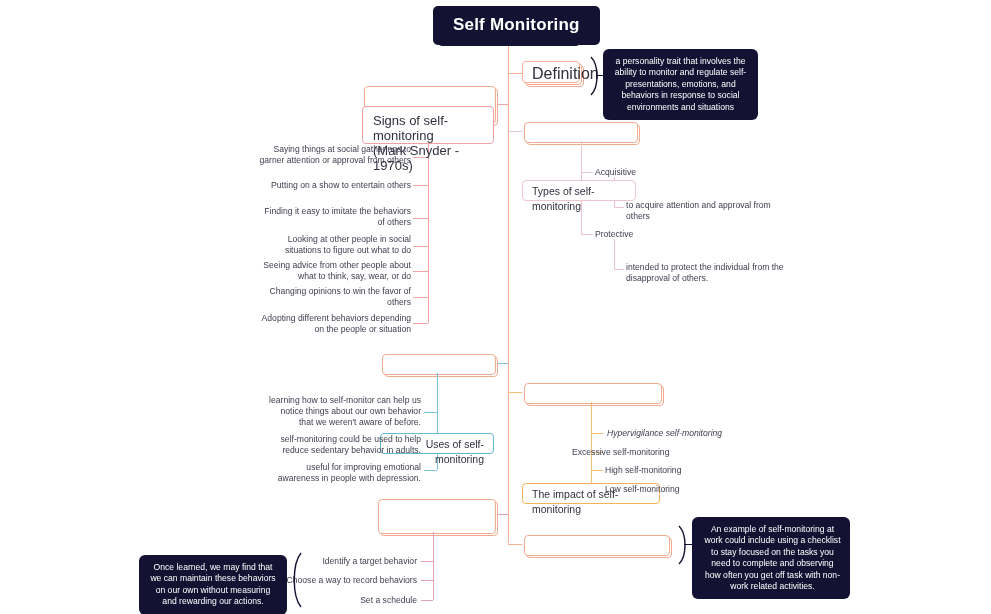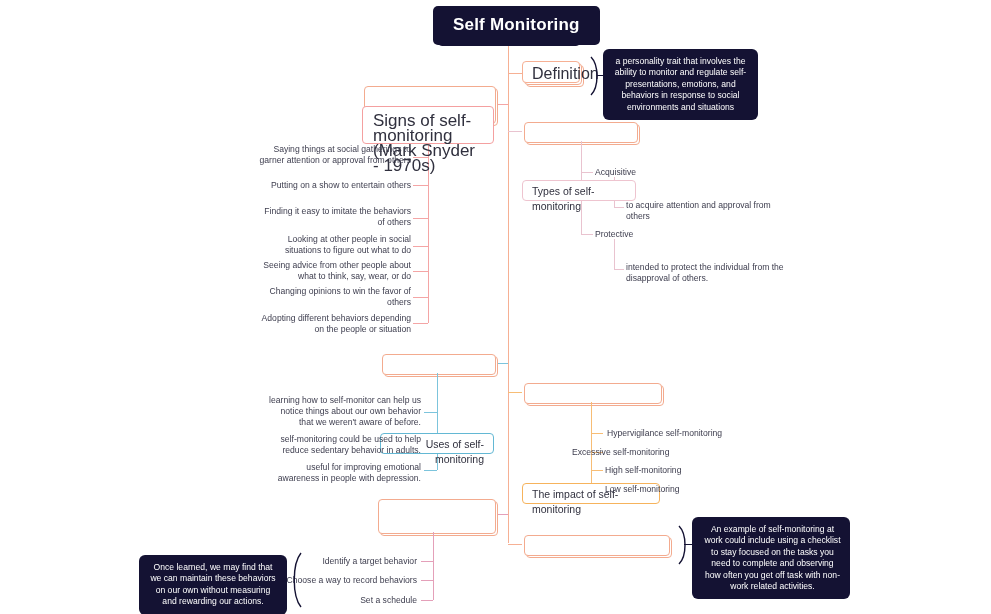--- a/index.html
+++ b/index.html
@@ -34,21 +34,21 @@
     background:#141233;
     border-radius:5px;
     z-index:0;
   }
 
   
   .box {
     background:#ffffff;
     border:1.4px solid #f3ab8f;
     border-radius:4px;
-    font-size:17px;
+    font-size:13px;
     line-height:15px;
     padding:7px 11px;
     color:#30303e;
     position:relative;
     z-index:3;
   }
   .box-stack { position:absolute; z-index:1; }
   .box-stack .l1, .box-stack .l2 {
     position:absolute;
     border:1.4px solid #f3ab8f;
@@ -245,21 +245,21 @@
   <div class="node box c-orange" style="left:522px; top:381px; width:138px; height:21px; padding:3px 9px; font-size:10.5px;">
     <span>The impact of self-monitoring</span>
   </div>
 
   <div class="ln v k-orange" style="left:591px; top:402px; height:89px;"></div>
   <div class="ln h k-orange" style="left:591px; top:433px; width:12px;"></div>
   <div class="ln h k-orange" style="left:591px; top:452px; width:12px;"></div>
   <div class="ln h k-orange" style="left:591px; top:470px; width:12px;"></div>
   <div class="ln h k-orange" style="left:591px; top:489px; width:12px;"></div>
 
-  <div class="leaf l" style="left:607px; top:428px; width:170px;">
+  <div class="leaf l" style="left:607px; top:428px; width:170px;font-style:italic;">
     <span>Hypervigilance self-monitoring</span>
   </div>
   <div class="leaf l" style="left:572px; top:447px; width:170px;">
     <span>Excessive self-monitoring</span>
   </div>
   <div class="leaf l" style="left:605px; top:465px; width:170px;">
     <span>High self-monitoring</span>
   </div>
   <div class="leaf l" style="left:605px; top:484px; width:170px;">
     <span>Low self-monitoring</span>

